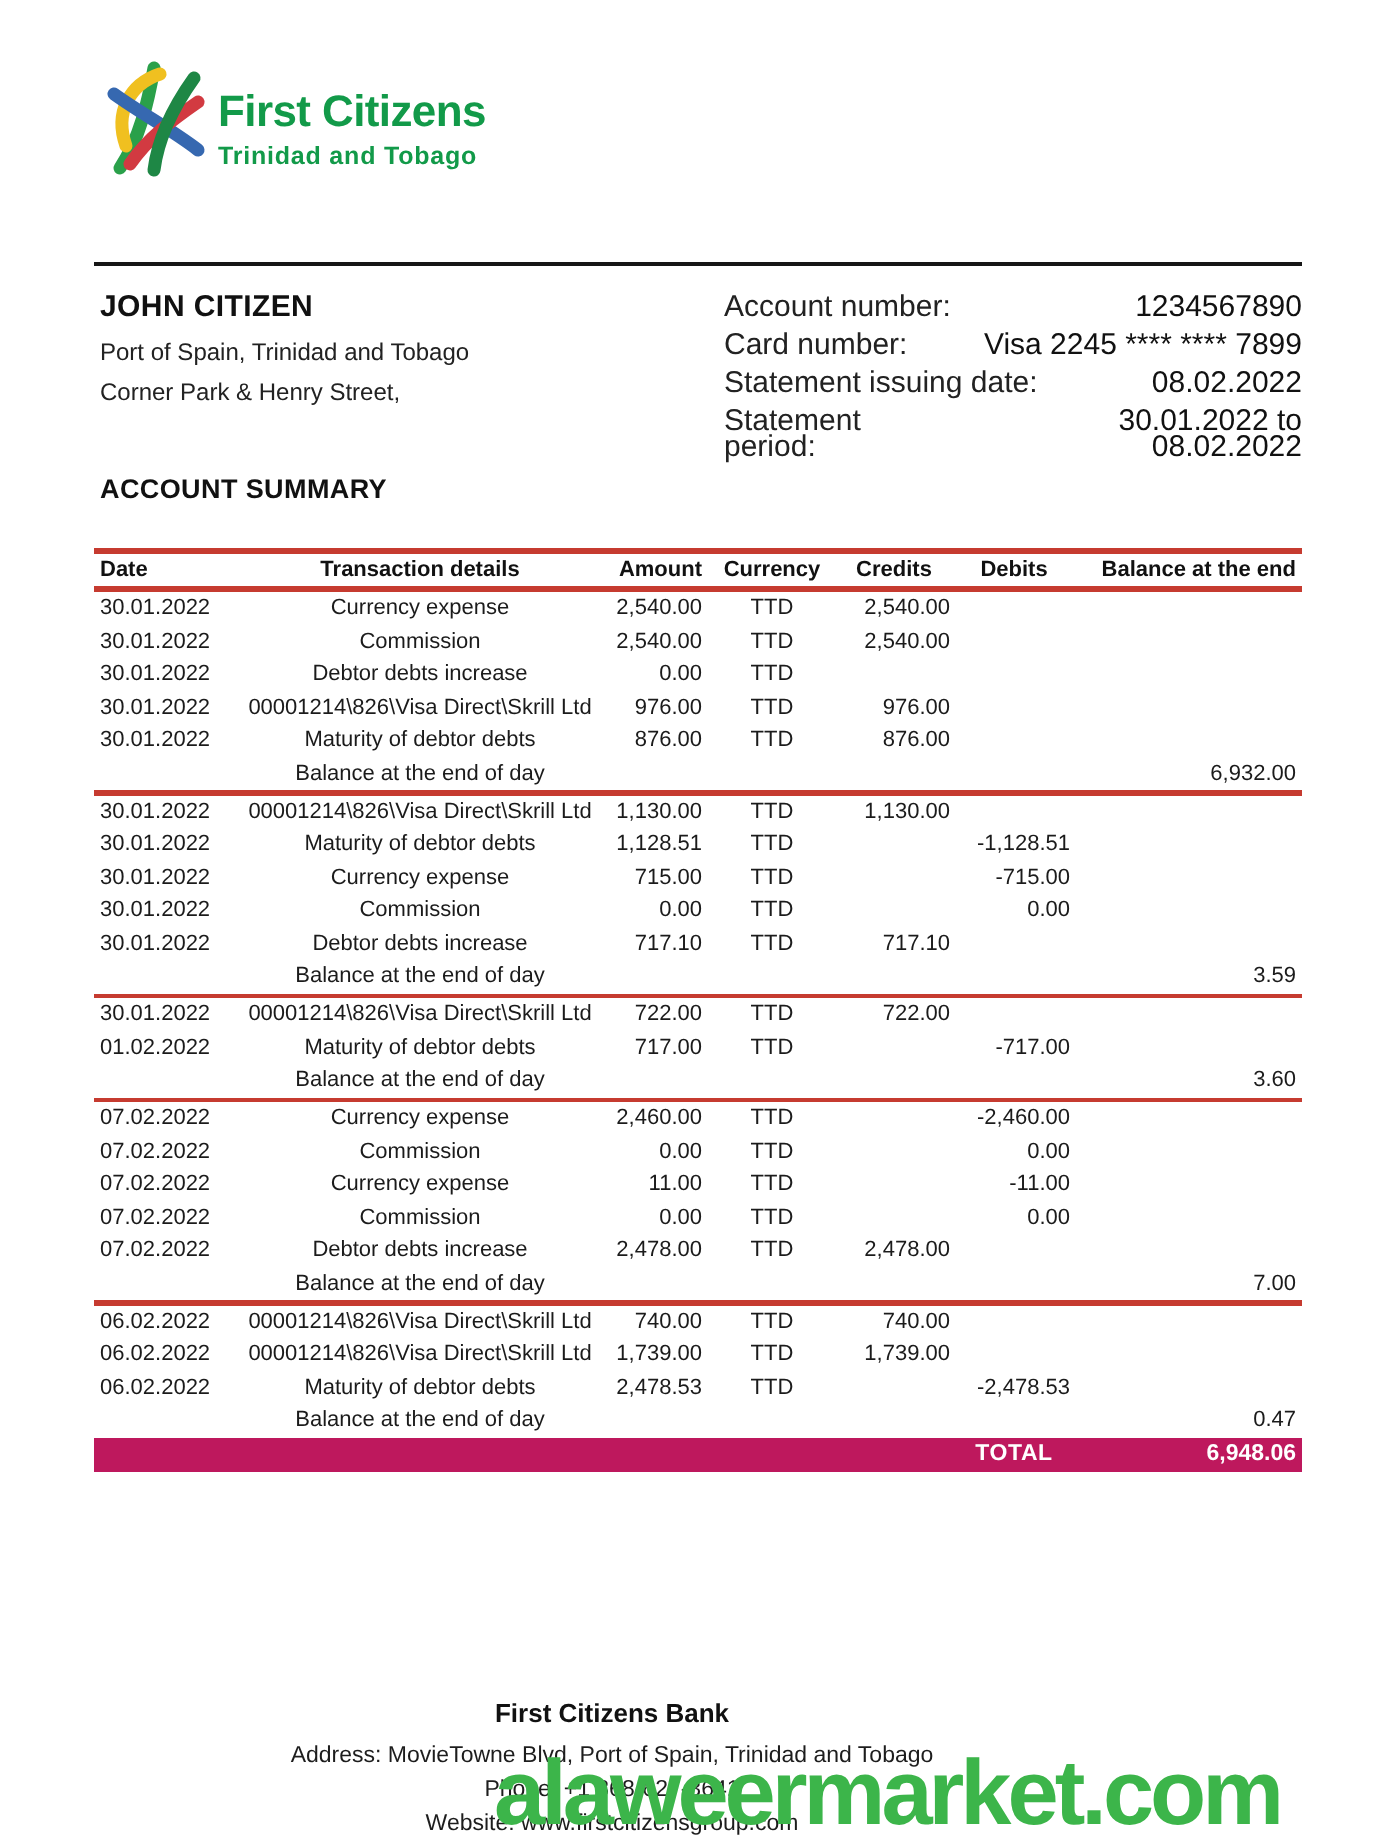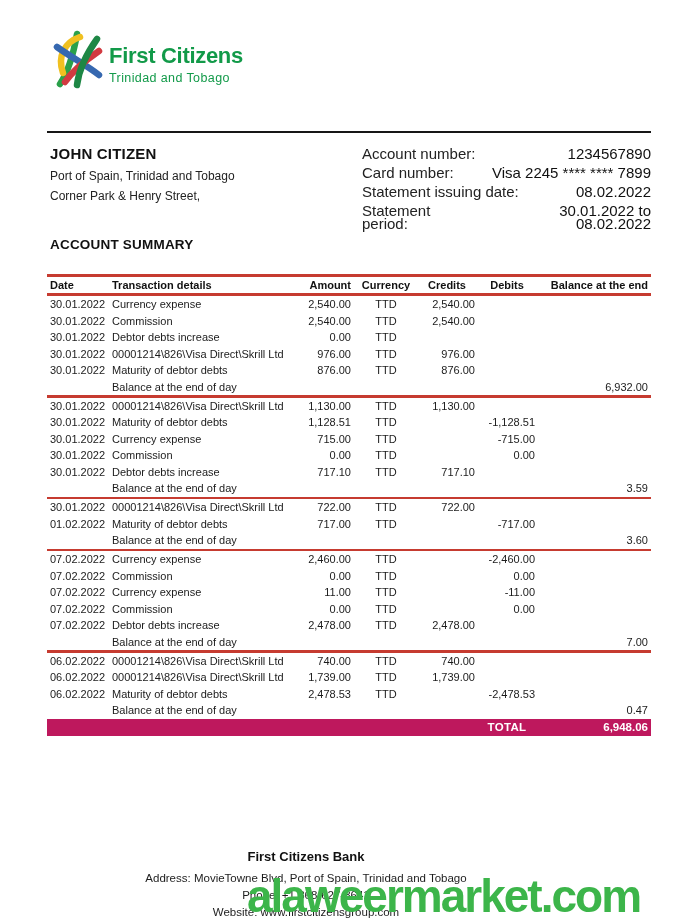--- a/index.html
+++ b/index.html
@@ -6,21 +6,21 @@
   body { background: #ffffff; font-family: "Liberation Sans", sans-serif; }
   .page {
     position: relative; width: 694px; height: 923px; margin: 16px auto;
     background: #ffffff; overflow: hidden; color: #1b1b1b;
   }
   
   .brand { position: absolute; left: 47px; top: 13px; display: flex; }
   .logo-mark { width: 58px; height: 61px; }
   .brand-text { margin-left: 4px; padding-top: 14px; }
   .brand-name { font-size: 22px; font-weight: bold; color: #129a49; letter-spacing: -0.3px; }
-  .brand-tagline { font-size: 12.5px; font-weight: normal; color: #129a49; letter-spacing: 0.4px; margin-top: 2px; }
+  .brand-tagline { font-size: 12.5px; font-weight: bold; color: #129a49; letter-spacing: 0.4px; margin-top: 2px; }
   
   .topline { position: absolute; left: 47px; top: 115px; width: 604px; height: 2px; background: #161616; }
   
   .customer { position: absolute; left: 50px; top: 129px; }
   .customer-name { font-size: 15px; font-weight: bold; letter-spacing: 0.2px; color: #111; }
   .customer-line { font-size: 12px; color: #222; margin-top: 6.5px; }
   
   .account-info { position: absolute; left: 362px; top: 131px; width: 289px; }
   .ai-row { display: flex; justify-content: space-between; font-size: 15px; height: 19px; line-height: 13px; }
   .ai-label { color: #222; }
@@ -28,21 +28,21 @@
   
   .section-title { position: absolute; left: 50px; top: 221px; font-size: 13.5px; font-weight: bold; color: #111; letter-spacing: 0.2px; }
   
   .table { position: absolute; left: 47px; top: 258px; width: 604px; font-size: 11px; }
   .hline { height: 3px; background: #c63b30; }
   .grid-row { display: grid; grid-template-columns: 65px 196px 47px 62px 60px 60px 1fr; align-items: center; }
   .thead { height: 16px; line-height: 16px; font-weight: bold; color: #111; }
   .row { height: 16.5px; line-height: 16.5px; color: #1b1b1b; }
   .sep { height: 2.5px; background: #c63b30; }
   .c-date { padding-left: 3px; text-align: left; }
-  .c-details { text-align: left; }
+  .c-details { text-align: center; }
   .c-amount { text-align: right; padding-right: 4px; }
   .c-currency { text-align: center; }
   .c-credits { text-align: right; padding-right: 2px; }
   .c-debits { text-align: right; padding-right: 2px; }
   .c-balance { text-align: right; padding-right: 3px; }
   .thead .c-credits, .thead .c-debits { text-align: center; padding-right: 0; }
   .total-bar { height: 17px; line-height: 17px; background: #be185d; color: #ffffff; font-weight: bold; font-size: 11.5px; }
   .total-bar .c-debits { text-align: center; padding-right: 0; letter-spacing: 0.3px; }
   
   .footer { position: absolute; left: 0; top: 833px; width: 612px; text-align: center; color: #1d1d1d; }

